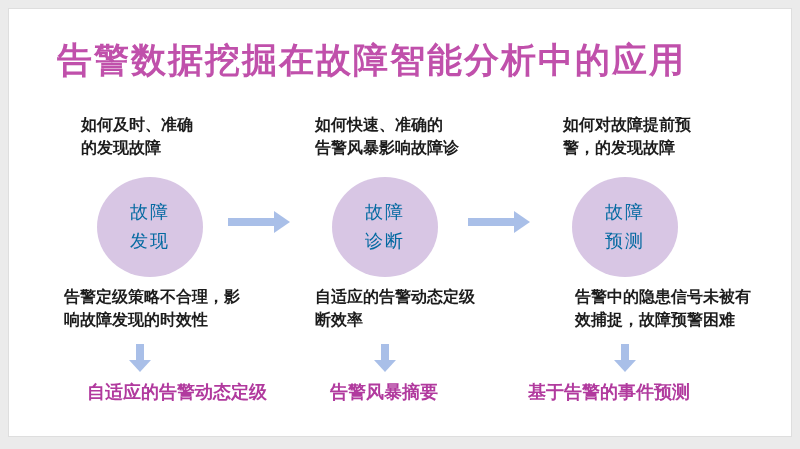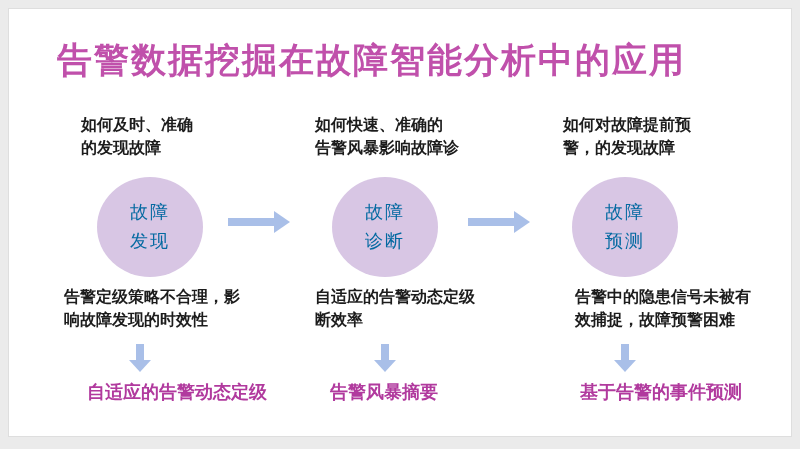--- a/index.html
+++ b/index.html
@@ -90,21 +90,21 @@
   .d3 { left: 614px; }
   .solution {
     top: 380px;
     font-size: 18px;
     font-weight: 700;
     color: var(--solution-pink, #b13a9e);
     white-space: nowrap;
   }
   .s1 { left: 67px; margin-left: 20px; }
   .s2 { left: 330px; text-align: right; }
-  .s3 { left: 580px; }
+  .s3 { left: 528px; }
 </style>
 </head>
 <body>
 
 <div class="page">
   <div class="slide"></div>
 
   <h1 class="abs title">告警数据挖掘在故障智能分析中的应用</h1>
 
   <div class="abs question q1">如何及时、准确

